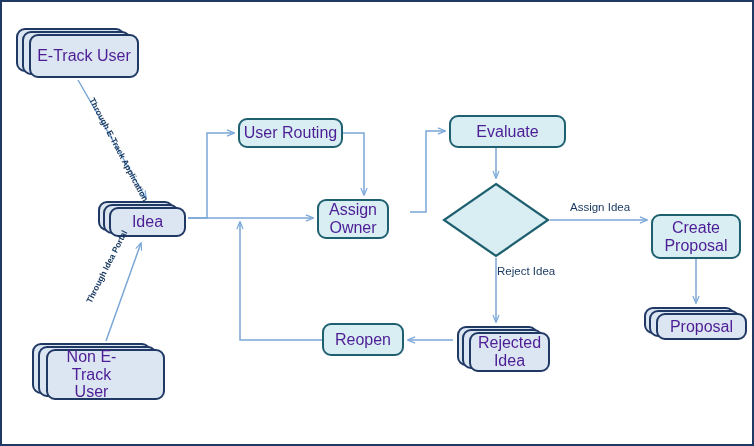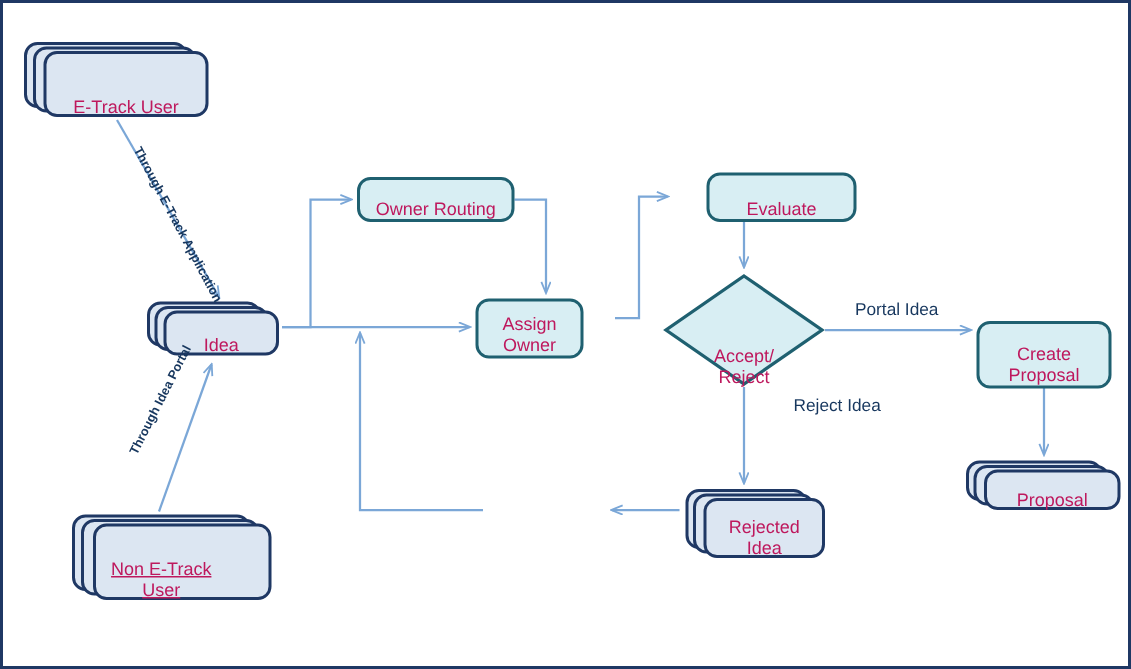--- a/index.html
+++ b/index.html
@@ -23,25 +23,25 @@
     position: absolute;
     left: 0;
     top: 0;
     width: 754px;
     height: 446px;
   }
   .node {
     position: absolute;
     box-sizing: border-box;
     display: flex;
-    align-items: flex-end;
+    align-items: center;
     justify-content: center;
     text-align: center;
-    color: #be185d;
-    font-size: 12px;
+    color: #4c1d95;
+    font-size: 16px;
     line-height: 1.12;
     z-index: 5;
   }
   
   .proc {
     background: #d8eef3;
     border: 2px solid #1f6070;
     border-radius: 9px;
   }
   
@@ -131,47 +131,45 @@
     <div class="lbl" style="margin-left:13px; margin-top:6px;">E-Track User</div>
   </div>
 
   <div class="node stack" style="left:96px; top:199px; width:88px; height:36px;">
     <div class="layer" style="left:0px; top:0px; width:76px; height:30px;"></div>
     <div class="layer" style="left:5px; top:3px; width:76px; height:30px;"></div>
     <div class="layer" style="left:11px; top:6px; width:77px; height:30px;"></div>
     <div class="lbl" style="margin-left:11px; margin-top:6px;">Idea</div>
   </div>
 
-  <div class="node stack" style="left:46px; top:341px; width:105px; height:57px; white-space:pre-line;text-decoration:underline;">
+  <div class="node stack" style="left:30px; top:341px; width:105px; height:57px; white-space:pre-line;">
     <div class="layer" style="left:0px; top:0px; width:119px; height:51px;"></div>
     <div class="layer" style="left:6px; top:3px; width:119px; height:51px;"></div>
     <div class="layer" style="left:14px; top:6px; width:119px; height:51px;"></div>
     <div class="lbl" style="margin-left:14px; margin-top:6px;">Non E-Track
 User</div>
   </div>
 
   <div class="node proc" style="left:236px; top:116px; width:105px; height:30px;">
-    <span>Owner Routing</span>
+    <span>User Routing</span>
   </div>
 
   <div class="node proc" style="left:315px; top:197px; width:72px; height:40px; white-space:pre-line;">
     <span>Assign
 Owner</span>
   </div>
 
-  <div class="node proc" style="left:447px; top:113px; width:100px; height:33px;margin-left:22px;">
+  <div class="node proc" style="left:447px; top:113px; width:117px; height:33px;">
     <span>Evaluate</span>
   </div>
 
   <div class="node decision" style="left:440px; top:180px; width:108px; height:76px; white-space:pre-line;">
     <svg width="108" height="76" style="position:absolute; left:0; top:0;">
       <polygon points="54,2 106,38 54,74 2,38" fill="#d8eef3" stroke="#1f6070" stroke-width="2.2"></polygon>
     </svg>
-    <span style="position:relative; z-index:3;">Accept/
-Reject</span>
   </div>
 
   <div class="node proc" style="left:649px; top:195px; width:90px; height:45px; white-space:pre-line;margin-top:17px;">
     <span>Create
 Proposal</span>
   </div>
 
   <div class="node stack" style="left:642px; top:305px; width:103px; height:33px;">
     <div class="layer" style="left:0px; top:0px; width:91px; height:27px;"></div>
     <div class="layer" style="left:5px; top:3px; width:91px; height:27px;"></div>
@@ -180,20 +178,23 @@
   </div>
 
   <div class="node stack" style="left:455px; top:324px; width:93px; height:46px; white-space:pre-line;border-radius:10px;">
     <div class="layer" style="left:0px; top:0px; width:81px; height:40px;"></div>
     <div class="layer" style="left:5px; top:3px; width:81px; height:40px;"></div>
     <div class="layer" style="left:12px; top:6px; width:81px; height:40px;"></div>
     <div class="lbl" style="margin-left:12px; margin-top:6px;">Rejected
 Idea</div>
   </div>
 
-
-  <div class="edge-label" style="left:568px; top:199px;">Portal Idea</div>
-  <div class="edge-label" style="left:495px; top:263px;margin-left:32px;">Reject Idea</div>
+  <div class="node proc" style="left:320px; top:321px; width:82px; height:33px;">
+    <span>Reopen</span>
+  </div>
+
+  <div class="edge-label" style="left:568px; top:199px;">Assign Idea</div>
+  <div class="edge-label" style="left:495px; top:263px;">Reject Idea</div>
 
   <div class="rot-label" style="left:94px; top:94px; transform: rotate(62deg);">Through E-Track  Application</div>
   <div class="rot-label" style="left:82px; top:298px; transform: rotate(-63deg);">Through Idea Portal</div>
 
 </div>
 
 </body></html>

